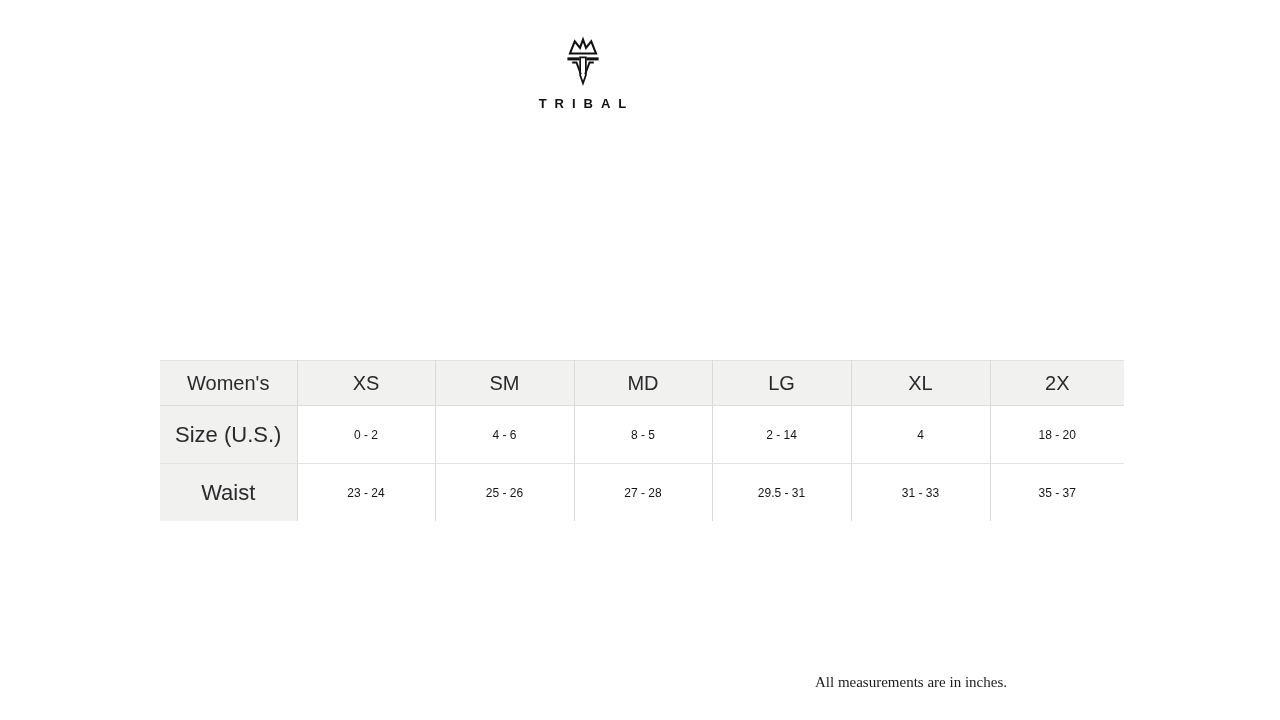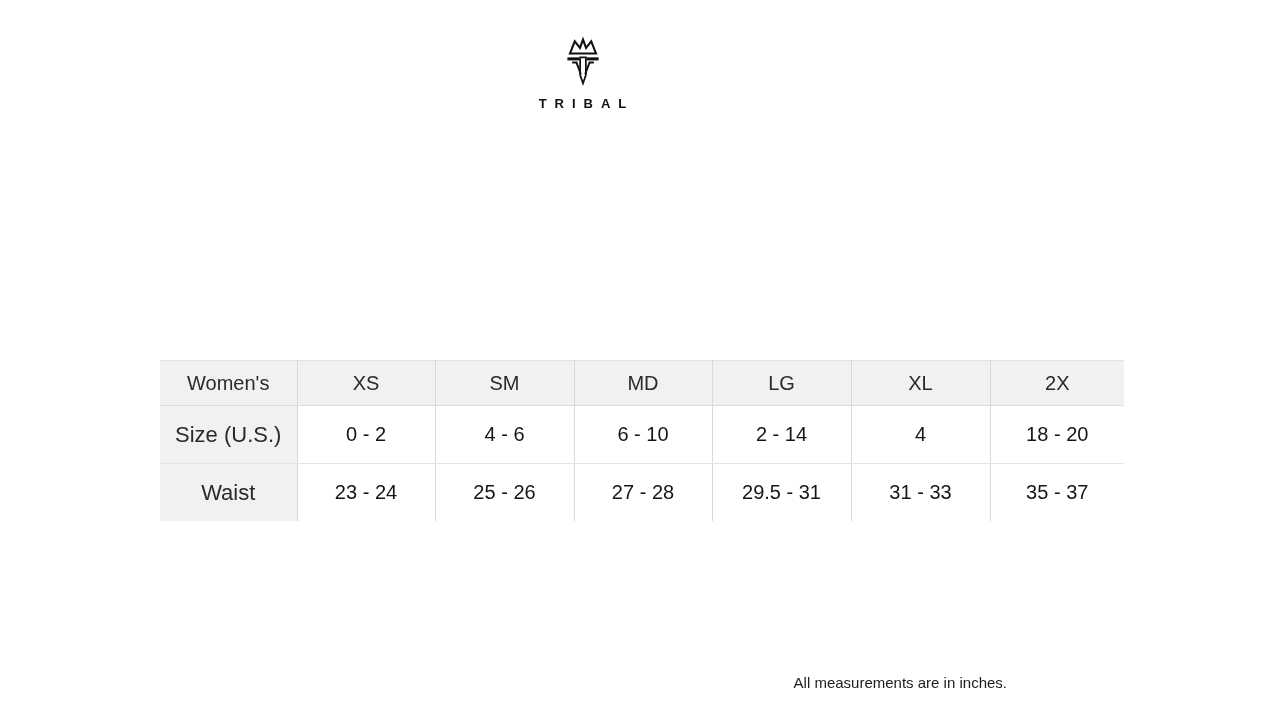--- a/index.html
+++ b/index.html
@@ -68,41 +68,42 @@
   }
   table.size-chart thead th {
     height: 44px;
     background: #f1f1f0;
     font-size: 20px;
     color: #2b2b2d;
     border-bottom: 1px solid #dcdcdb;
   }
   table.size-chart tbody td {
     height: 57px;
-    font-size: 20px;
+    font-size: 12px;
     color: #161618;
     background: #ffffff;
     border-bottom: 1px solid #e3e3e2;
   }
   table.size-chart tbody td.row-label {
     background: #f1f1f0;
     font-size: 22px;
     color: #2b2b2d;
   }
   table.size-chart tbody tr:last-child td {
     border-bottom: none;
   }
 
   
   .footnote {
     position: absolute;
     top: 674px;
     right: 158px;
     font-size: 15px;
     color: #1c1c1e;
+    font-family: Liberation Serif, serif;
   }
 </style>
 </head>
 <body>
 
 <div class="page">
 
   <header class="brand">
     <div class="logo">
       <svg viewBox="0 0 60 60" width="52" height="54" aria-hidden="true">
@@ -141,21 +142,21 @@
             <th>LG</th>
             <th>XL</th>
             <th>2X</th>
           </tr>
         </thead>
       <tbody id="chart-body">
           <tr>
             <td class="row-label">Size (U.S.)</td>
             <td>0 - 2</td>
             <td>4 - 6</td>
-            <td>6 - 10</td>
+            <td>8 - 5</td>
             <td>2 - 14</td>
             <td>4</td>
             <td>18 - 20</td>
           </tr>
           <tr>
             <td class="row-label">Waist</td>
             <td>23 - 24</td>
             <td>25 - 26</td>
             <td>27 - 28</td>
             <td>29.5 - 31</td>

